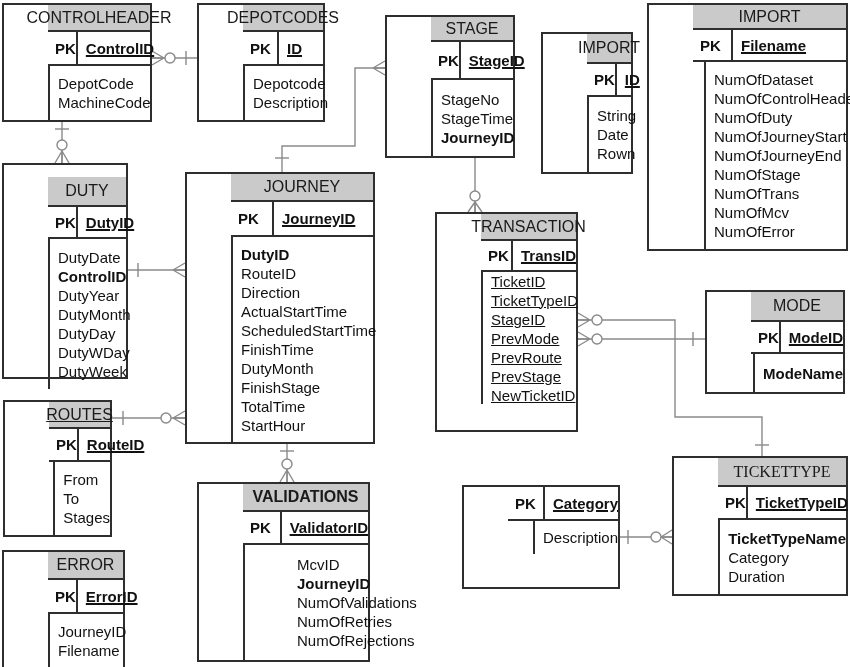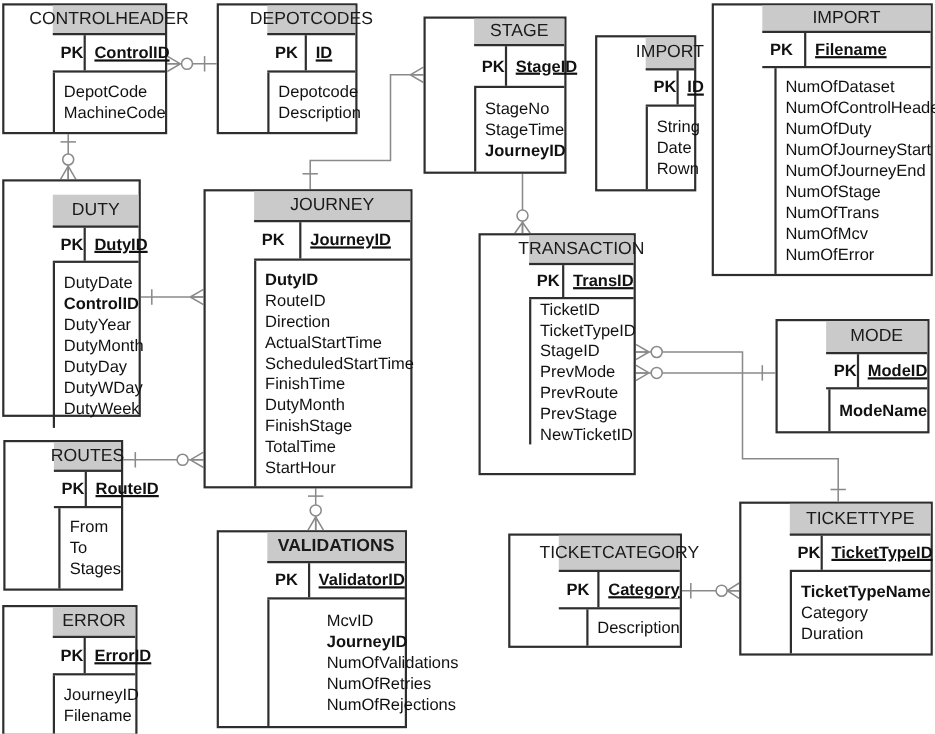--- a/index.html
+++ b/index.html
@@ -221,21 +221,21 @@
             <div class="t-field">StartHour</div>
           </div>
         </div>
       </div>
       <div class="er-table" style="left: 435px; top: 212px; width: 143px; height: 220px;">
         <div class="t-title" style="height: 27px;">TRANSACTION</div>
         <div class="t-pkrow" style="height: 31px;">
           <div class="t-pkcell" style="width: 40px;">PK</div>
           <div class="t-pkfield">TransID</div>
         </div>
-        <div class="t-body" style="height: 132px;">
+        <div class="t-body" style="height: 132px; text-decoration: underline;">
           <div class="t-bodyspacer" style="width: 40px;"></div>
           <div class="t-fields">
             <div class="t-field">TicketID</div>
             <div class="t-field">TicketTypeID</div>
             <div class="t-field">StageID</div>
             <div class="t-field">PrevMode</div>
             <div class="t-field">PrevRoute</div>
             <div class="t-field">PrevStage</div>
             <div class="t-field">NewTicketID</div>
           </div>
@@ -248,21 +248,21 @@
           <div class="t-pkfield">ModeID</div>
         </div>
         <div class="t-body" style="height: 38px;">
           <div class="t-bodyspacer" style="width: 45px;"></div>
           <div class="t-fields">
             <div class="t-field bold">ModeName</div>
           </div>
         </div>
       </div>
       <div class="er-table" style="left: 3px; top: 400px; width: 109px; height: 137px;">
-        <div class="t-title" style="height: 27px;">ROUTES</div>
+        <div class="t-title" style="height: 27px; text-decoration: underline;">ROUTES</div>
         <div class="t-pkrow" style="height: 33px;">
           <div class="t-pkcell" style="width: 38px;">PK</div>
           <div class="t-pkfield">RouteID</div>
         </div>
         <div class="t-body" style="height: 73px;">
           <div class="t-bodyspacer" style="width: 38px;"></div>
           <div class="t-fields">
             <div class="t-field">From</div>
             <div class="t-field">To</div>
             <div class="t-field">Stages</div>
@@ -280,34 +280,33 @@
           <div class="t-fields">
             <div class="t-field">McvID</div>
             <div class="t-field bold">JourneyID</div>
             <div class="t-field">NumOfValidations</div>
             <div class="t-field">NumOfRetries</div>
             <div class="t-field">NumOfRejections</div>
           </div>
         </div>
       </div>
       <div class="er-table" style="left: 462px; top: 485px; width: 158px; height: 104px;">
-        <div class="t-title" style="height: 33px;">TICKETCATEGORY</div>
         <div class="t-pkrow" style="height: 34px;">
           <div class="t-pkcell" style="width: 45px;">PK</div>
           <div class="t-pkfield">Category</div>
         </div>
         <div class="t-body" style="height: 33px;">
           <div class="t-bodyspacer" style="width: 45px;"></div>
           <div class="t-fields">
             <div class="t-field">Description</div>
           </div>
         </div>
       </div>
       <div class="er-table" style="left: 672px; top: 456px; width: 176px; height: 140px;">
-        <div class="t-title" style="height: 29px;">TICKETTYPE</div>
+        <div class="t-title" style="height: 29px; font-family: Liberation Serif, serif;">TICKETTYPE</div>
         <div class="t-pkrow" style="height: 33px;">
           <div class="t-pkcell" style="width: 42px;">PK</div>
           <div class="t-pkfield">TicketTypeID</div>
         </div>
         <div class="t-body" style="height: 74px;">
           <div class="t-bodyspacer" style="width: 42px;"></div>
           <div class="t-fields">
             <div class="t-field bold">TicketTypeName</div>
             <div class="t-field">Category</div>
             <div class="t-field">Duration</div>

